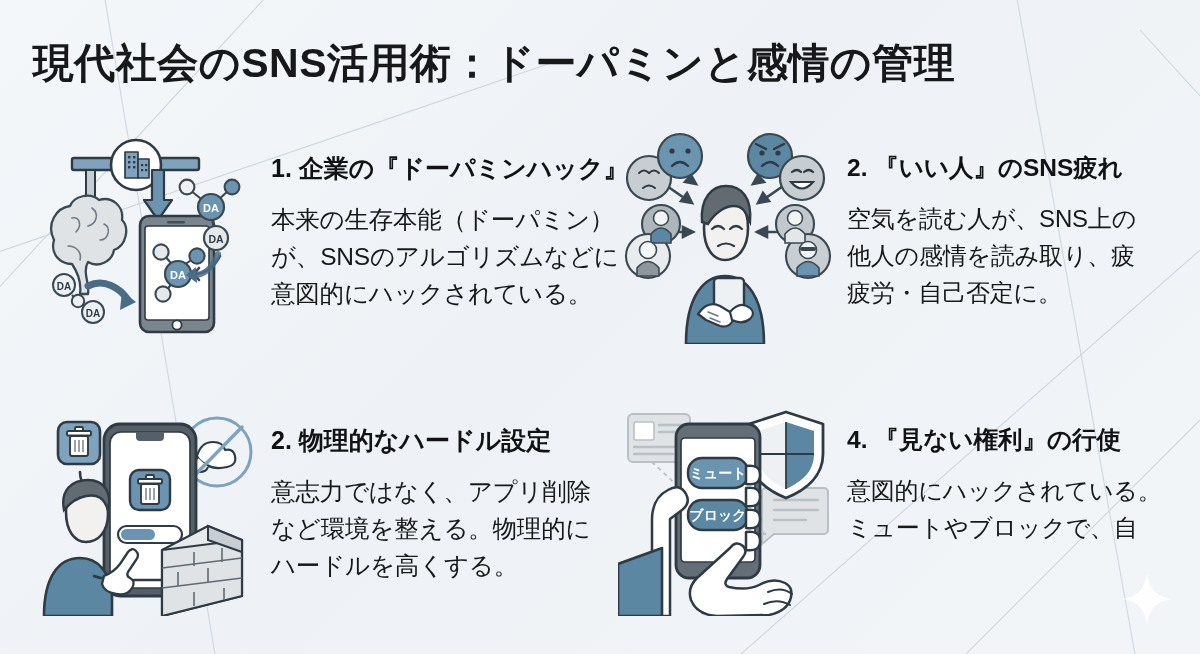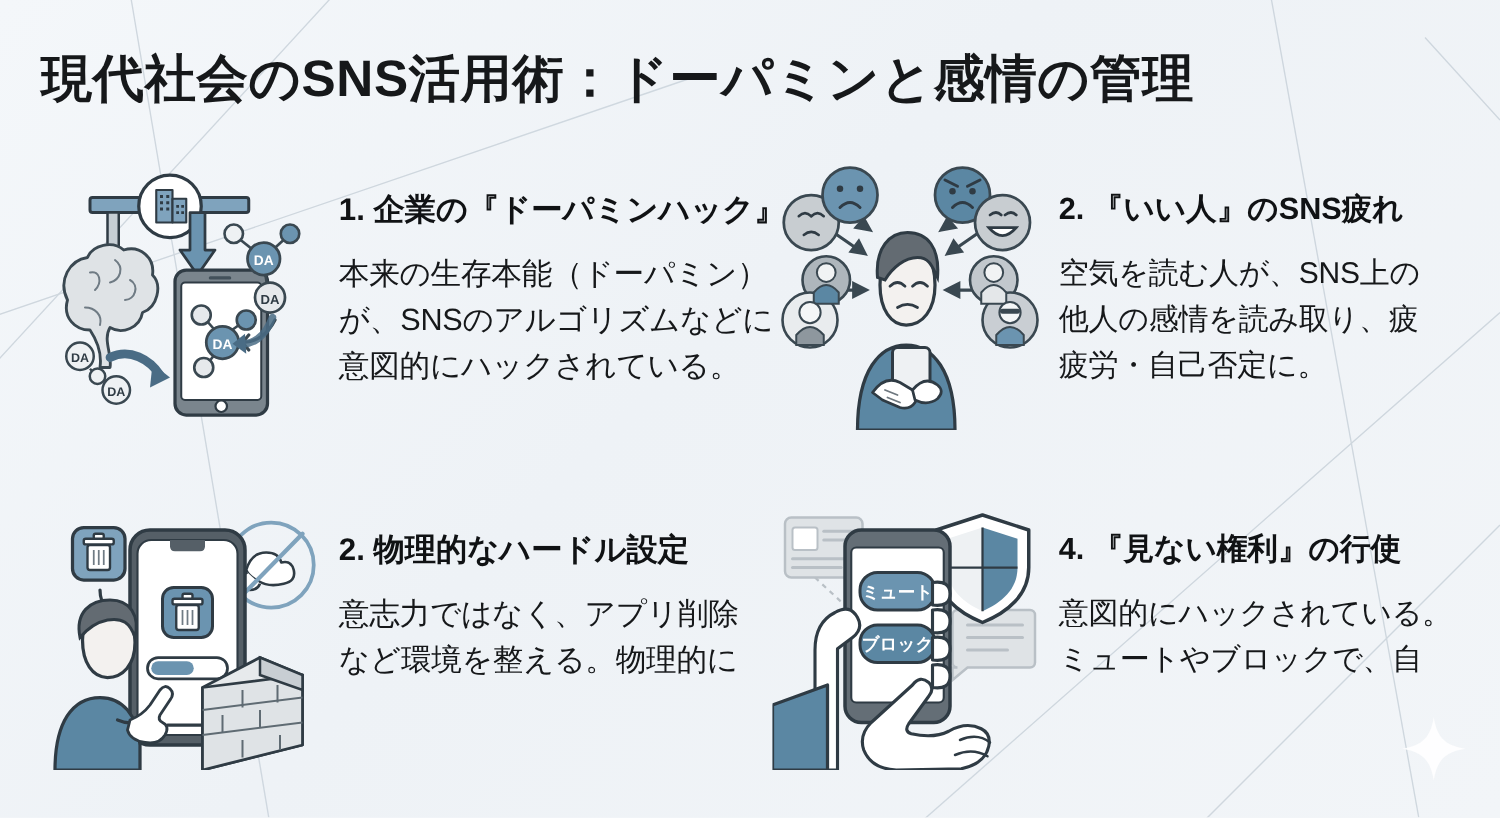--- a/index.html
+++ b/index.html
@@ -358,20 +358,21 @@
               <path d="M182 188 L182 200"></path>
           </g>
           <path d="M166 126 L200 140 L200 152 L166 140 Z" fill="#c8ced3" stroke="#2f3b44" stroke-width="2"></path>
         </svg>
       </div>
       <div class="txt">
         <div class="heading">2. 物理的なハードル設定</div>
         <div class="body">
           <span>意志力ではなく、アプリ削除</span>
           <span>など環境を整える。物理的に</span>
+          <span>ハードルを高くする。</span>
         </div>
       </div>
     </div>
 
     <div class="cell r2 c2">
       <div class="art">
         <svg viewBox="0 0 215 216">
 
           <rect x="10" y="14" width="62" height="48" rx="5" fill="#dfe3e6" stroke="#b9c0c6" stroke-width="2"></rect>
           <rect x="16" y="22" width="20" height="18" rx="2" fill="#ffffff" stroke="#b9c0c6" stroke-width="1.6"></rect>

